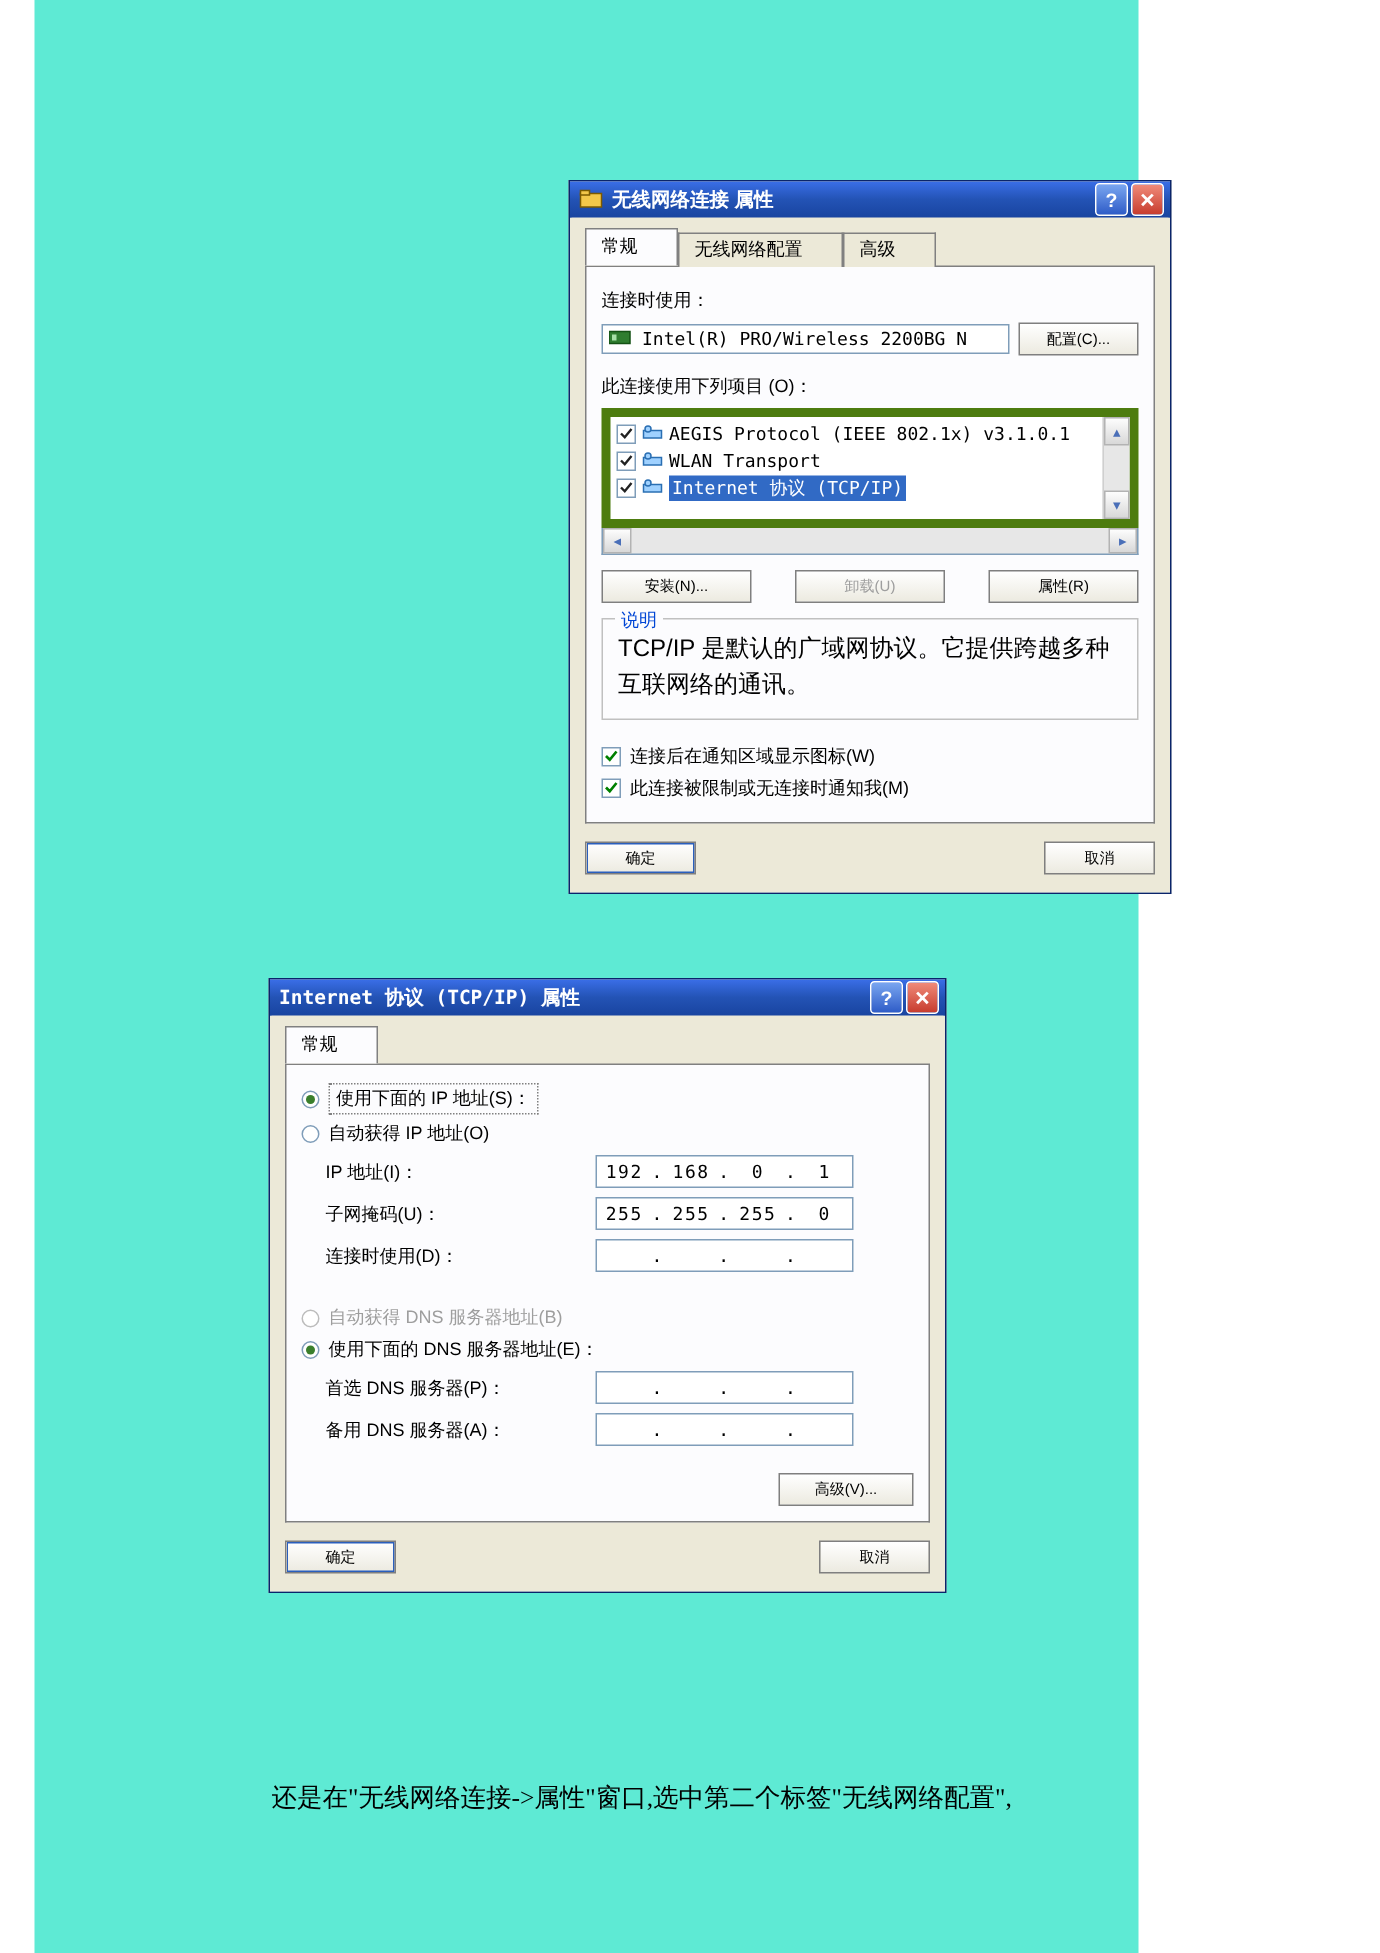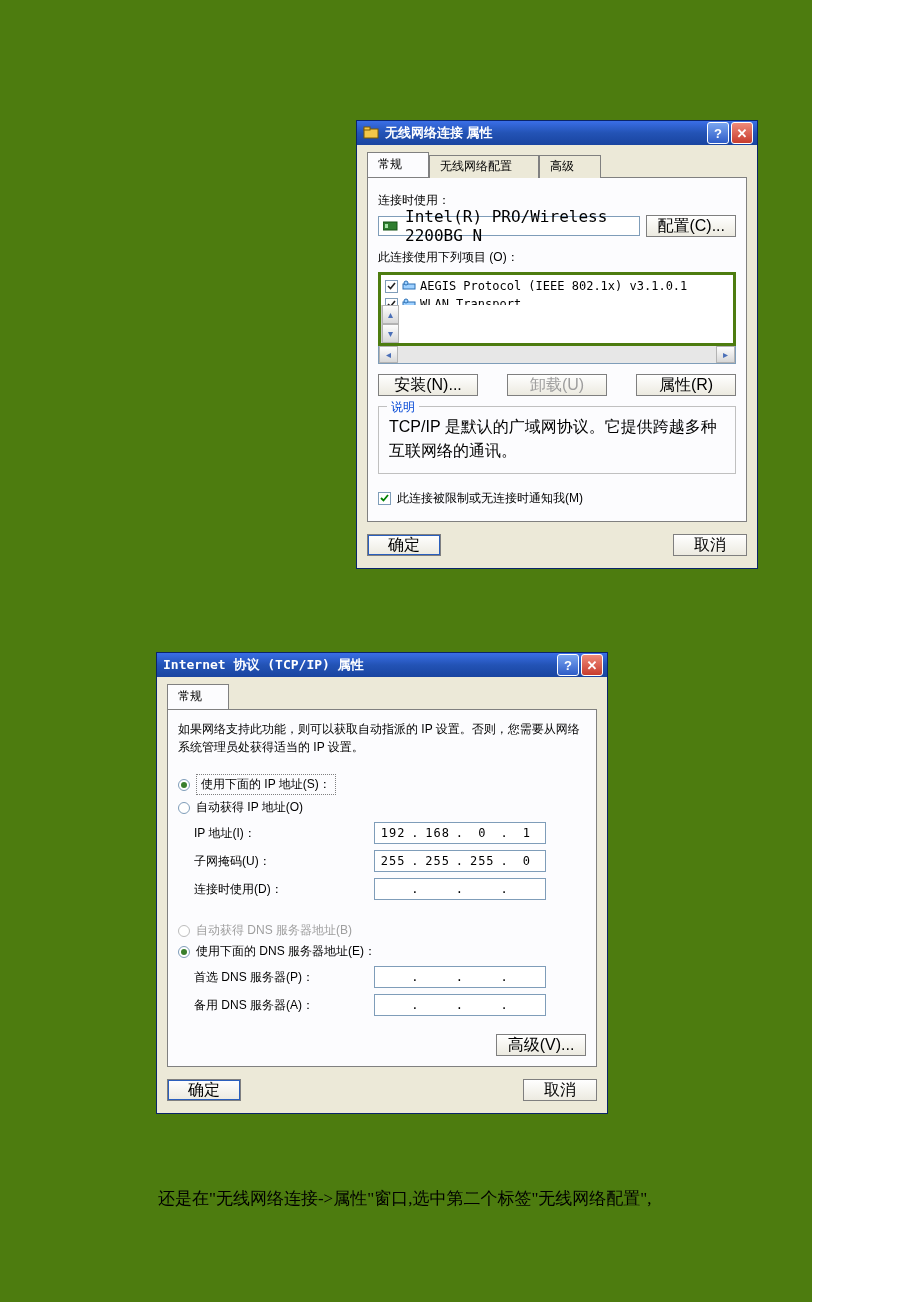--- a/index.html
+++ b/index.html
@@ -4,25 +4,26 @@
 <style>
   html, body {
     margin: 0;
     padding: 0;
     background: #fff;
     font-family: "Tahoma", "Microsoft YaHei", "SimSun", sans-serif;
     font-size: 12px;
     color: #000;
   }
   .page {
-    width: 812px;
+    width: 736px;
     min-height: 1302px;
     position: relative;
-    background: #4d7c0f;
+    background: #5eead4;
     box-sizing: border-box;
+    margin-left: 23px;
   }
 
   
   .window {
     position: absolute;
     border: 1px solid #0a246a;
     background: #ece9d8;
     box-shadow: 0 0 0 1px #2a5fbd inset;
   }
   .titlebar {
@@ -122,52 +123,51 @@
   }
 
   .textbox {
     background: #fff;
     border: 1px solid #7f9db9;
     height: 20px;
     padding: 1px 4px;
     display: flex;
     align-items: center;
     font-family: "Tahoma", monospace;
-    font-size: 16px;
+    font-size: 12px;
     box-sizing: border-box;
   }
 
   .xpbutton {
     border: 1px solid #7f7f7f;
     background: linear-gradient(to bottom, #ffffff, #eceae0);
     padding: 2px 10px;
     height: 22px;
     box-sizing: border-box;
-    font-size: 16px;
+    font-size: 10px;
     display: inline-flex;
     align-items: center;
     justify-content: center;
     min-width: 74px;
   }
   .xpbutton.default {
     box-shadow: 0 0 0 1px #2a5fbd inset;
   }
   .xpbutton.disabled {
     color: #9e9e9e;
   }
 
   
   .listbox {
-    border: 3px solid #4d7c0f;
+    border: 6px solid #4d7c0f;
     background: #fff;
     position: relative;
     height: 68px;
     margin-top: 4px;
     display: flex;
-    flex-direction: column;
   }
   .listbox .lb-inner {
     flex: 1;
     overflow: hidden;
     padding: 2px 2px;
   }
   .listbox .lb-row {
     display: flex;
     align-items: center;
     gap: 4px;
@@ -416,20 +416,28 @@
           <div style="font-size:16px; line-height:1.5;">TCP/IP 是默认的广域网协议。它提供跨越多种互联网络的通讯。</div>
         </div>
 
         <div class="notify-checks">
           <div class="row">
             <span class="chk checked checked-green">
                 <svg width="9" height="9" viewBox="0 0 9 9">
                   <path d="M1 4 L3.5 6.5 L8 1" stroke="#008000" stroke-width="1.8" fill="none"></path>
                 </svg>
               </span>
+            <span>连接后在通知区域显示图标(W)</span>
+          </div>
+          <div class="row">
+            <span class="chk checked checked-green">
+                <svg width="9" height="9" viewBox="0 0 9 9">
+                  <path d="M1 4 L3.5 6.5 L8 1" stroke="#008000" stroke-width="1.8" fill="none"></path>
+                </svg>
+              </span>
             <span>此连接被限制或无连接时通知我(M)</span>
           </div>
         </div>
 
       </div>
 
       <div class="dialog-buttons">
         <div class="xpbutton default">确定</div>
         <div class="xpbutton">取消</div>
       </div>
@@ -444,21 +452,20 @@
         <span class="win-btn close">✕</span>
       </span>
     </div>
 
     <div class="client">
       <div class="tabstrip">
         <div class="tab active">常规</div>
       </div>
       <div class="tabpage">
 
-        <div style="font-size:12px; line-height:1.5; margin-bottom:18px;">如果网络支持此功能，则可以获取自动指派的 IP 设置。否则，您需要从网络系统管理员处获得适当的 IP 设置。</div>
 
         <div class="row group-dotted-wrap" style="margin:2px 0;">
           <span class="radio">
               <span class="dot"></span>
             </span>
           <span class="group-dotted">使用下面的 IP 地址(S)：</span>
         </div>
         <div class="row" style="margin:4px 0;">
           <span class="radio empty"></span>
           <span>自动获得 IP 地址(O)</span>

